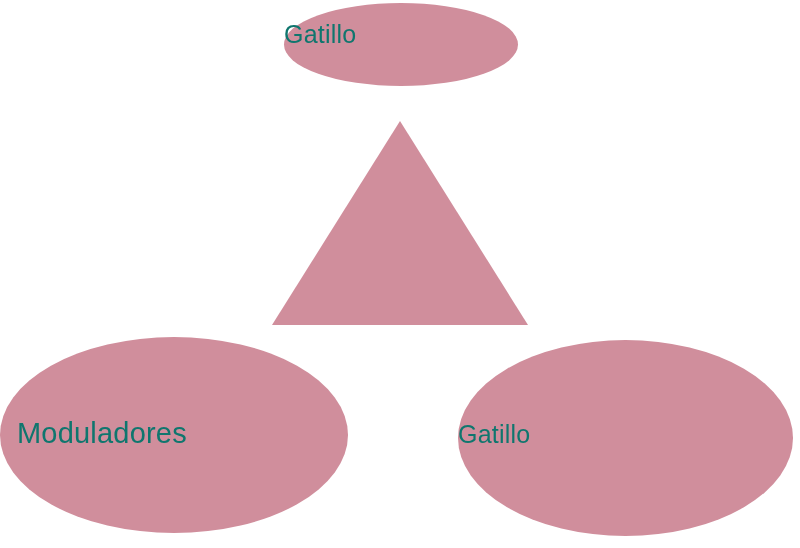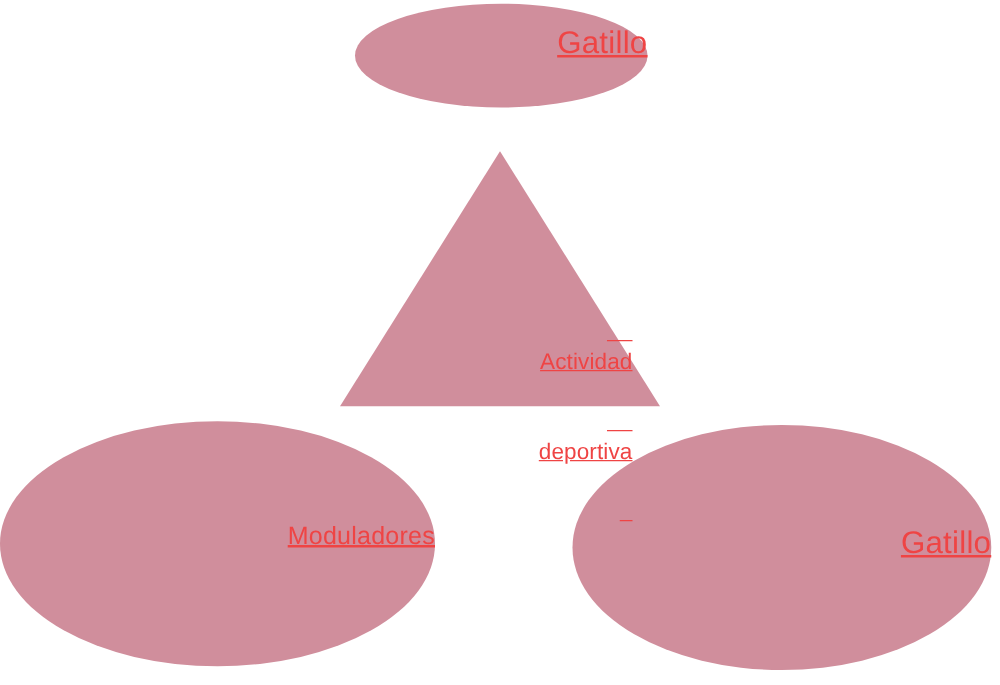--- a/index.html
+++ b/index.html
@@ -21,27 +21,26 @@
   .shape-svg {
     position: absolute;
     top: 0;
     left: 0;
     width: 800px;
     height: 548px;
     display: block;
   }
   .shape-label {
     position: absolute;
-    color: #ef4444;
-    text-align: right;
+    color: #0f766e;
+    text-align: left;
     white-space: pre;
     line-height: 1.0;
     pointer-events: none;
     font-family: "Liberation Sans", sans-serif;
-    text-decoration: underline;
   }
   
   #label-gatillo {
     left: 284px;
     top: 22px;
     width: 234px;
     font-size: 25px;
     letter-spacing: 0.2px;
   }
   
@@ -54,22 +53,23 @@
     letter-spacing: 0.1px;
   }
   #label-actividad-deportiva .line {
     display: block;
   }
   
   #label-moduladores {
     left: 0px;
     top: 419px;
     width: 348px;
-    font-size: 20px;
+    font-size: 29px;
     letter-spacing: 0.2px;
+    padding-left: 17px;
   }
   
   #label-sustrato {
     left: 458px;
     top: 422px;
     width: 335px;
     font-size: 25px;
     letter-spacing: 0.2px;
   }
 </style>
@@ -84,22 +84,18 @@
 
     <polygon points="400,121 528,325 272,325" fill="#D08E9C"></polygon>
 
     <ellipse cx="174" cy="435" rx="174" ry="98" fill="#D08E9C"></ellipse>
 
     <ellipse cx="625.5" cy="438" rx="167.5" ry="98" fill="#D08E9C"></ellipse>
   </svg>
 
   <div class="shape-label" id="label-gatillo">Gatillo</div>
 
-  <div class="shape-label" id="label-actividad-deportiva">
-    <span class="line">Actividad</span>
-    <span class="line">deportiva</span>
-  </div>
 
   <div class="shape-label" id="label-moduladores">Moduladores</div>
 
   <div class="shape-label" id="label-sustrato">Gatillo</div>
 
 </div>
 
 </body></html>

